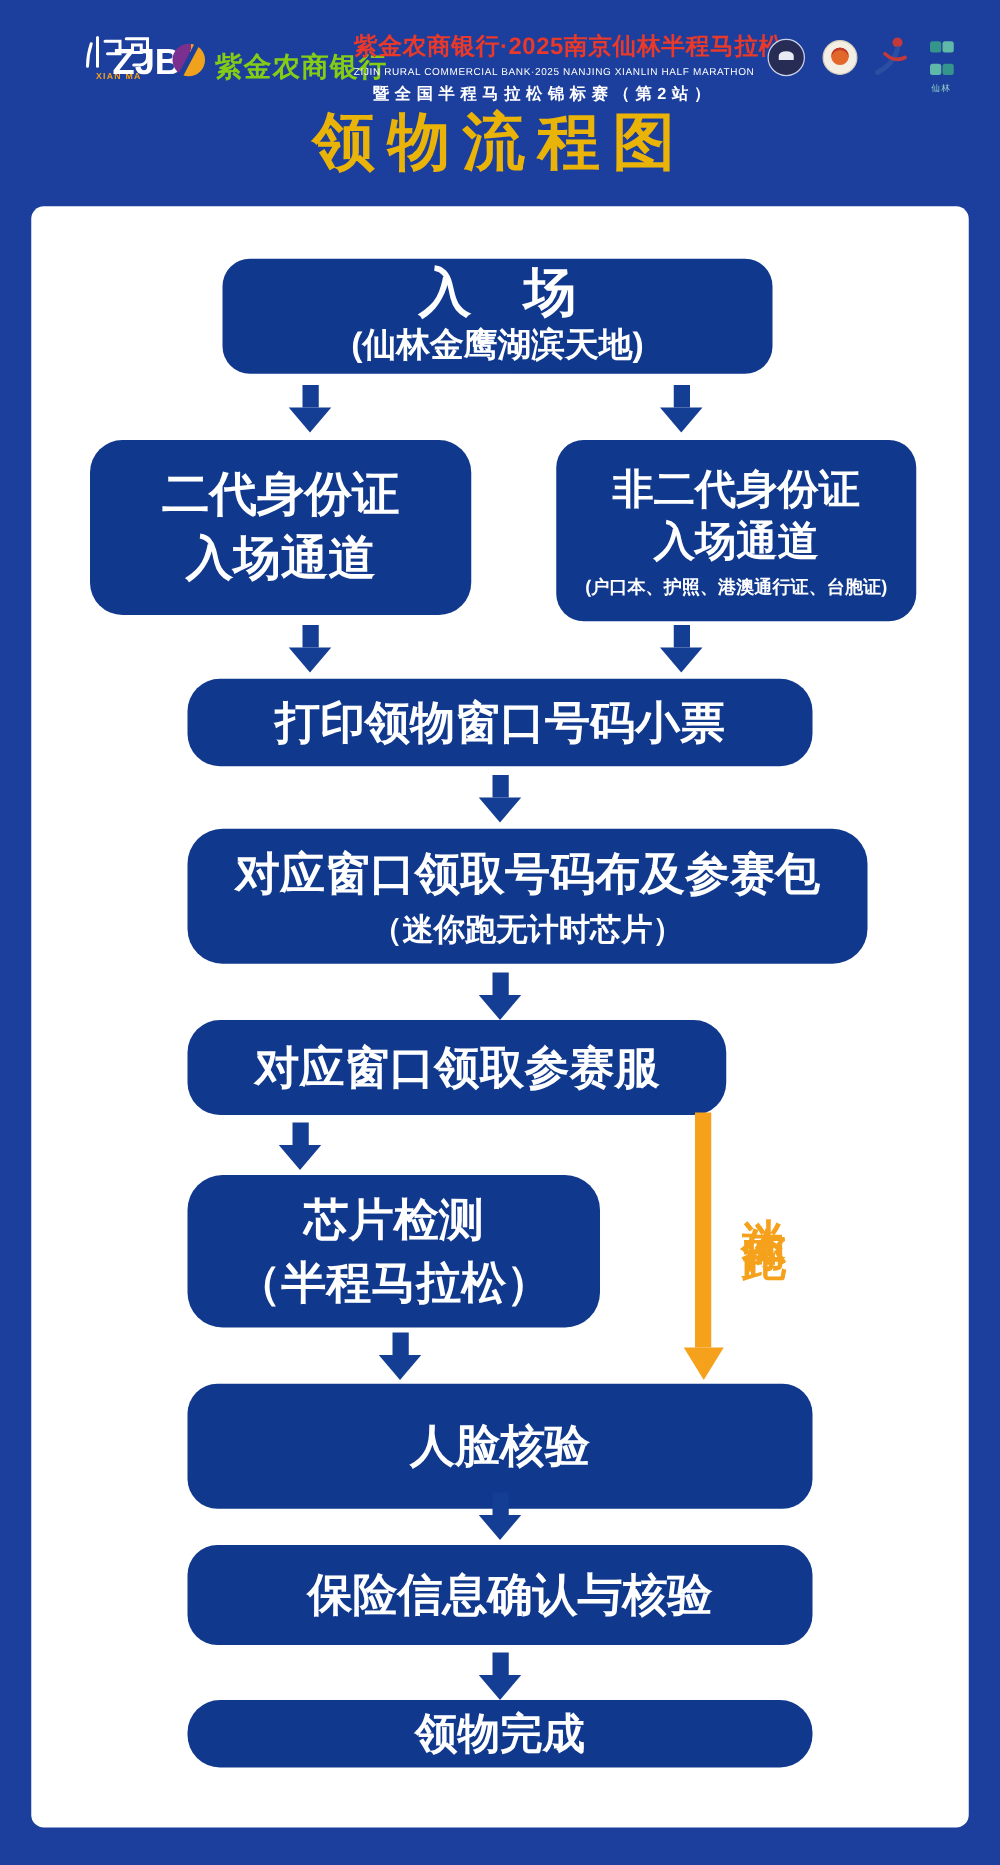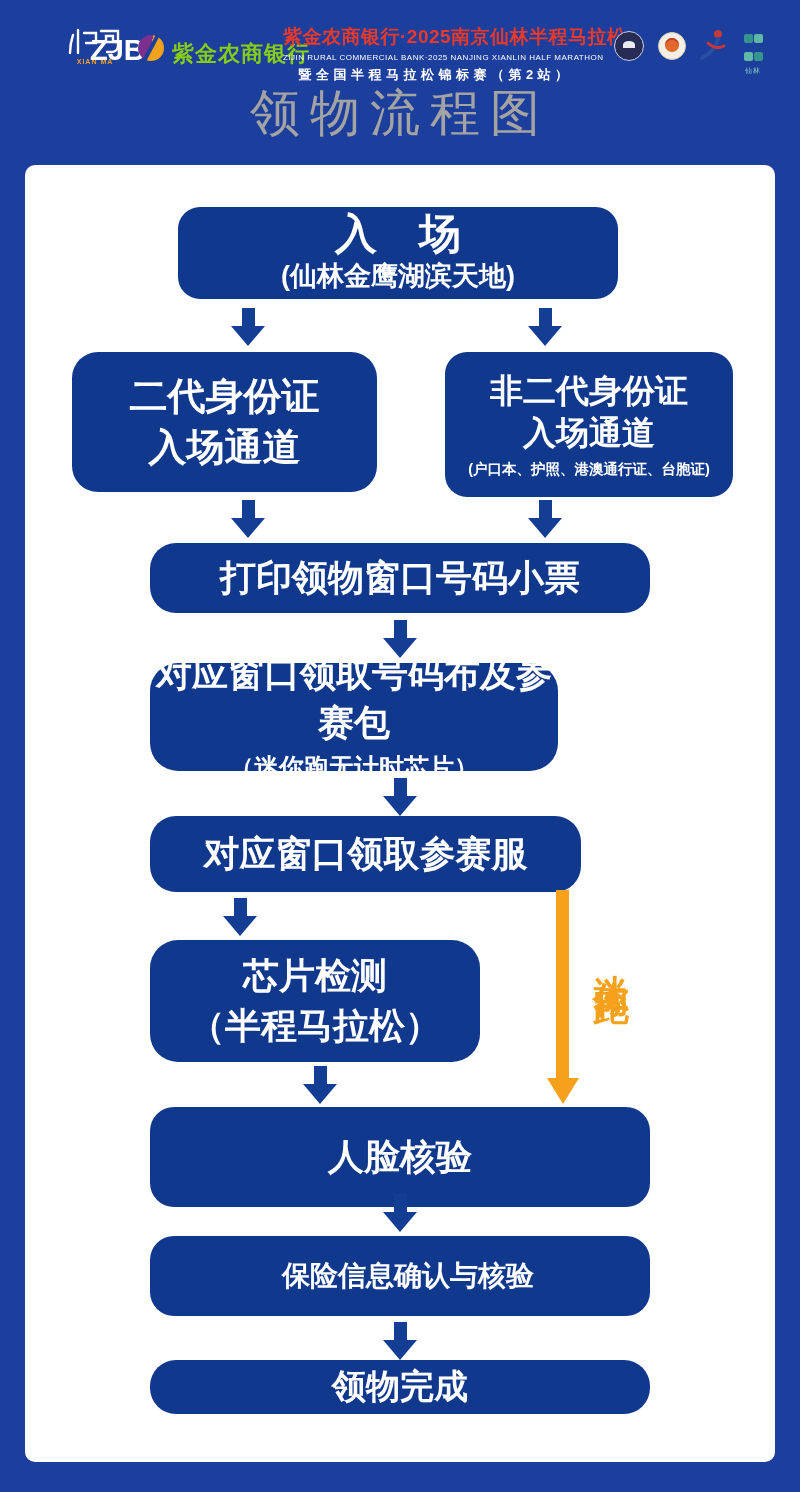--- a/index.html
+++ b/index.html
@@ -30,49 +30,49 @@
   .em2 { left:658px; top:32px; width:28px; height:28px; border-radius:50%;
     background:#f4efe4; border:1px solid #d7cfbc; box-sizing:border-box; }
   .em2::after { content:""; position:absolute; left:6px; top:5px; width:14px; height:14px;
     border-radius:50%; background:#E2672B; box-shadow:0 2px 0 0 #C03A2B inset; }
   .em3 { left:696px; top:28px; width:34px; height:34px; }
   .em4 { left:740px; top:29px; width:26px; text-align:center; }
   .em4 .sq { display:inline-block; width:9px; height:9px; margin:0.5px; border-radius:2px; background:#35958C; }
   .em4 .sq.light { background:#5FB8A8; }
   .xianlin-caption { display:block; font-size:7px; color:#8fd0c6; letter-spacing:1px; margin-top:1px; }
   .page-title { position:absolute; left:0; top:80px; width:100%; margin:0; text-align:center;
-    font-size:50px; font-weight:400; color:#a3a3a3; letter-spacing:10px; }
+    font-size:50px; font-weight:700; color:#eab308; letter-spacing:10px; }
   
   .panel { position:absolute; left:25px; top:165px; width:750px; height:1297px;
     background:#fff; border-radius:10px; z-index:1; }
   
   .fbox { position:absolute; z-index:2; background:#10388C; color:#fff; border-radius:26px;
     display:flex; flex-direction:column; align-items:center; justify-content:center;
     font-weight:bold; text-align:center; }
   .b1 { left:178px; top:207px; width:440px; height:92px; border-radius:22px; }
   .b1 .t { font-size:42px; line-height:1.05; }
   .b1 .s { font-size:27px; margin-top:2px; }
   .b2 { left:72px;  top:352px; width:305px; height:140px; }
   .b2 .t { font-size:38px; line-height:1.35;text-align:center; }
   .b3 { left:445px; top:352px; width:288px; height:145px; border-radius:22px; }
   .b3 .t { font-size:33px; line-height:1.25; }
   .b3 .n { font-size:14.5px; margin-top:7px; font-weight:bold; }
   .b4 { left:150px; top:543px; width:500px; height:70px; }
   .b4 .t { font-size:36px; }
-  .b5 { left:150px; top:663px; width:408px; height:108px; border-radius:28px; }
+  .b5 { left:150px; top:663px; width:544px; height:108px; border-radius:28px; }
   .b5 .t { font-size:36px; }
   .b5 .s { font-size:25px; margin-top:3px; }
   .b6 { left:150px; top:816px; width:431px; height:76px; }
   .b6 .t { font-size:36px; }
   .b7 { left:150px; top:940px; width:330px; height:122px; border-radius:28px; }
   .b7 .t { font-size:36px; line-height:1.4; }
   .b8 { left:150px; top:1107px; width:500px; height:100px; border-radius:24px; }
   .b8 .t { font-size:36px; }
   .b9 { left:150px; top:1236px; width:500px; height:80px; border-radius:24px; }
-  .b9 .t { font-size:28px;margin-left:16px; }
+  .b9 .t { font-size:36px;margin-left:16px; }
   .b10 { left:150px; top:1360px; width:500px; height:54px; border-radius:26px; }
   .b10 .t { font-size:34px; }
   
   .arr { position:absolute; z-index:2; width:34px; display:flex; flex-direction:column; align-items:center; }
   .arr .stem { width:13px; height:18px; background:#143D94; }
   .arr .head { width:0; height:0; border-left:17px solid transparent; border-right:17px solid transparent;
     border-top:20px solid #143D94; }
   .a1 { left:231px; top:308px; }  .a2 { left:528px; top:308px; }
   .a3 { left:231px; top:500px; }  .a4 { left:528px; top:500px; }
   .a5 { left:383px; top:620px; }  .a6 { left:383px; top:778px; }

